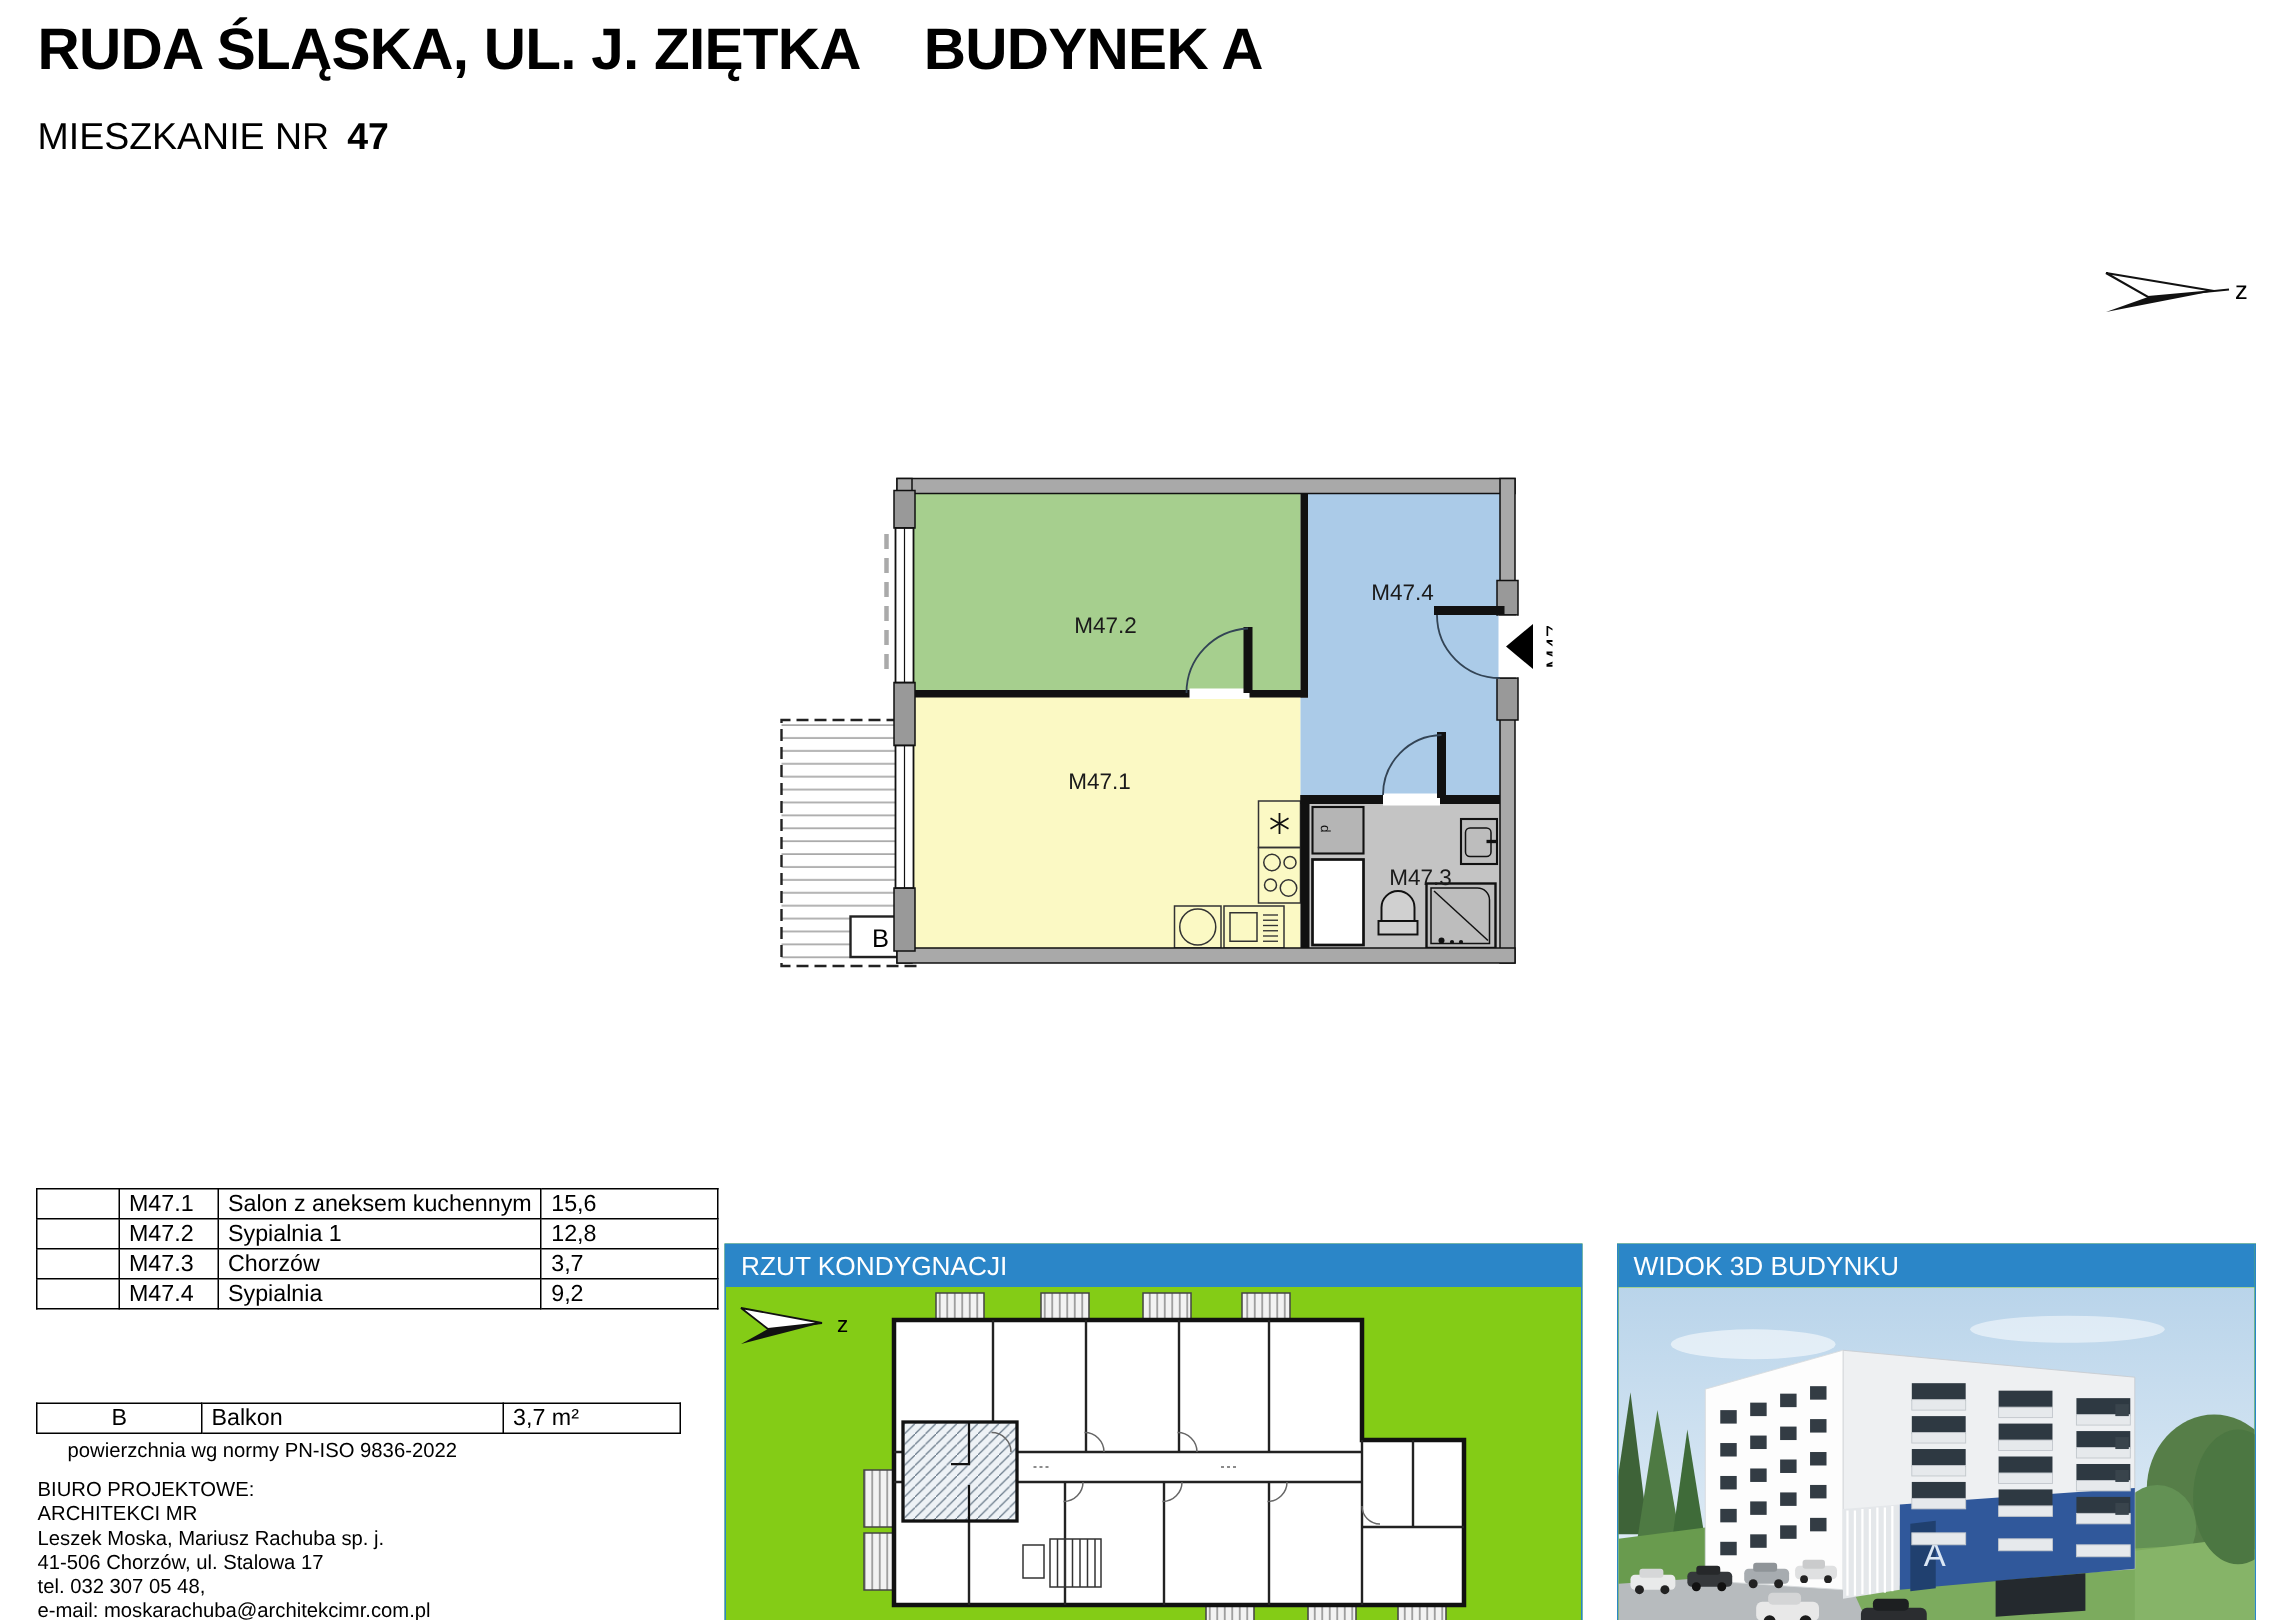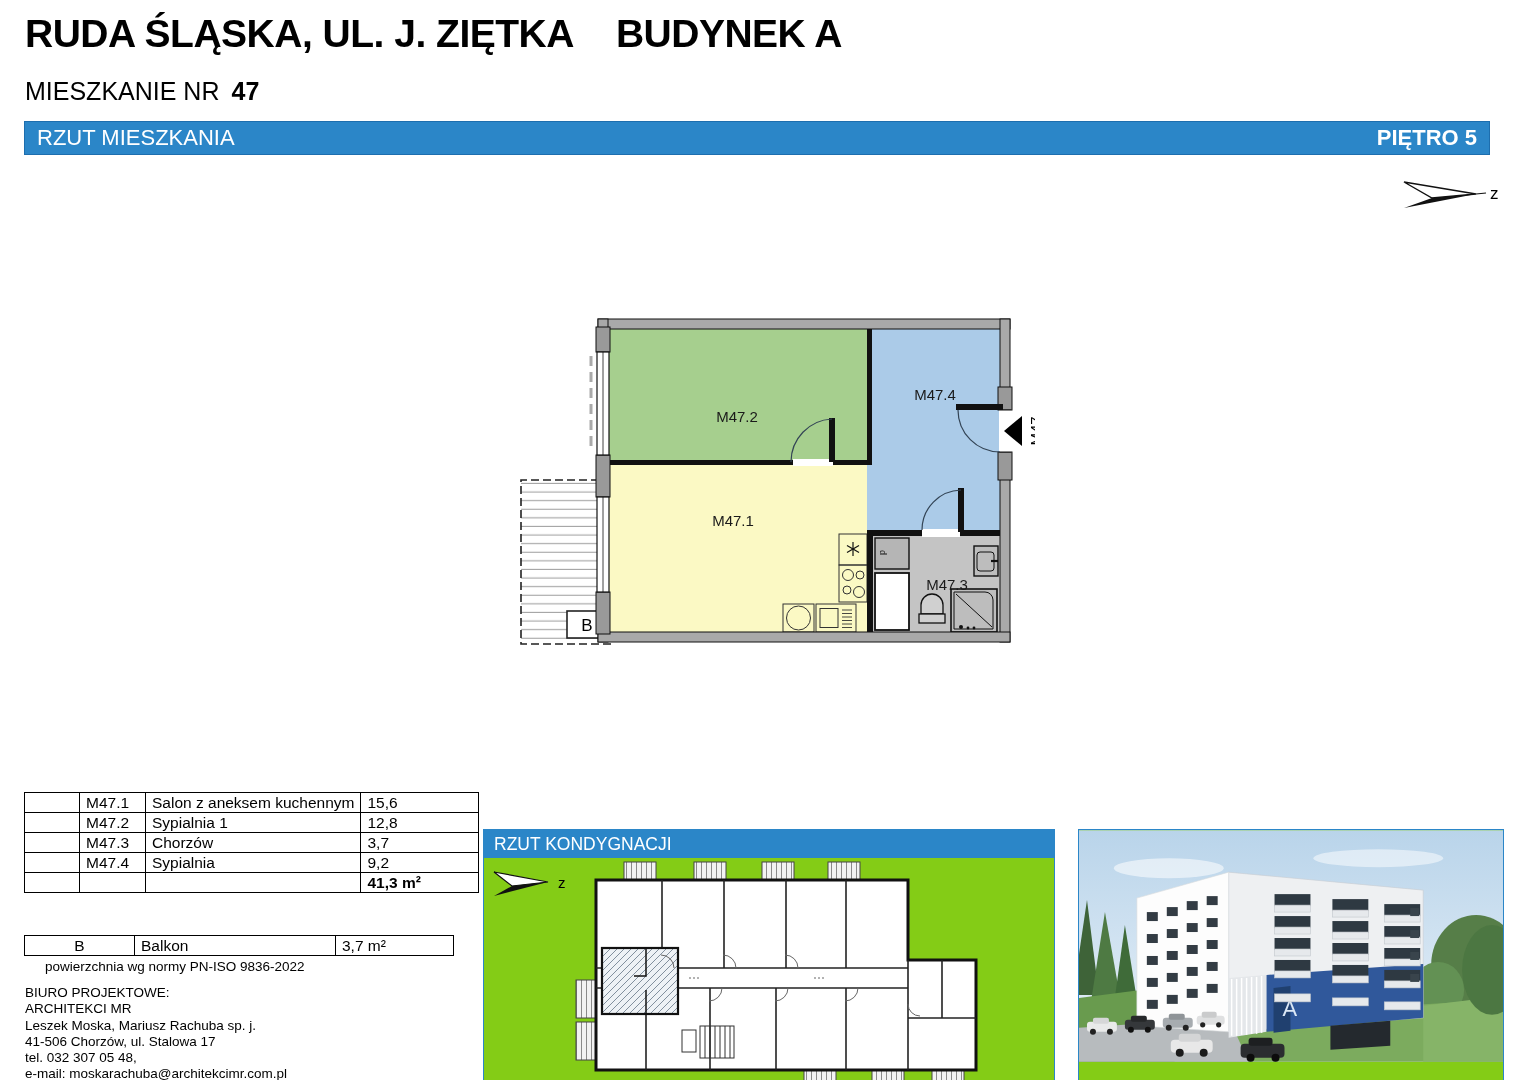--- a/index.html
+++ b/index.html
@@ -39,24 +39,20 @@
 <body>
 
 <div class="page">
 
   <div class="abs main-title">
     <span>RUDA ŚLĄSKA, UL. J. ZIĘTKA</span><span class="t-right">BUDYNEK A</span>
   </div>
   <div class="abs subtitle">
     <span>MIESZKANIE NR</span><b>47</b>
   </div>
-  <div class="abs titlebar">
-    <span class="left">RZUT MIESZKANIA</span>
-    <span class="right">PIĘTRO 5</span>
-  </div>
 
   <svg class="abs" style="left:1398px;top:168px;width:102px;height:42px" viewBox="0 0 102 42">
     <polygon points="6,14 78,26 34,30" fill="#ffffff" stroke="#111" stroke-width="1.4"></polygon>
     <polygon points="6,40 78,26 34,30" fill="#111"></polygon>
     <line x1="78" y1="26" x2="88" y2="25" stroke="#111" stroke-width="1.2"></line>
     <text x="92" y="31" font-size="17">z</text>
   </svg>
 
   <svg class="abs" style="left:515px;top:312px;width:520px;height:340px" viewBox="0 0 520 340">
     <defs>
@@ -188,26 +184,20 @@
       <td>M47.3</td>
       <td>Chorzów</td>
       <td>3,7</td>
     </tr>
     <tr>
       <td></td>
       <td>M47.4</td>
       <td>Sypialnia</td>
       <td>9,2</td>
     </tr>
-    <tr>
-      <td></td>
-      <td></td>
-      <td></td>
-      <td class="val-bold">41,3 m²</td>
-    </tr>
   </tbody>
     </table>
 
   <table class="datatable abs balcony-table">
     <tbody>
         <tr>
       <td style="width:97px;text-align:center">B</td>
       <td style="width:188px">Balkon</td>
       <td style="width:105px">3,7 m²</td>
     </tr>
@@ -297,20 +287,21 @@
         <path d="M304,130 A13,13 0 0 1 291,143"></path>
           <path d="M374,130 A13,13 0 0 1 361,143"></path>
         <path d="M424,146 A12,12 0 0 0 436,158"></path>
         <line x1="205" y1="120" x2="216" y2="120" stroke-dasharray="2 2"></line>
         <line x1="330" y1="120" x2="341" y2="120" stroke-dasharray="2 2"></line>
       </g>
     </svg>
   </div>
 
   <div class="panel panel-3d">
+    <div class="panel-header">WIDOK 3D BUDYNKU</div>
     <svg viewBox="0 0 425 232" style="width:424px;height:232px;display:block">
       <defs>
         <linearGradient id="sky" x1="0" y1="0" x2="0" y2="1">
           <stop offset="0" stop-color="#b9d4ea"></stop>
             <stop offset="1" stop-color="#eaf2f9"></stop>
         </linearGradient>
       </defs>
       <rect width="425" height="232" fill="url(#sky)"></rect>
       <ellipse cx="90" cy="38" rx="55" ry="10" fill="#ffffff" opacity="0.55"></ellipse>
       <ellipse cx="300" cy="28" rx="65" ry="9" fill="#ffffff" opacity="0.5"></ellipse>

